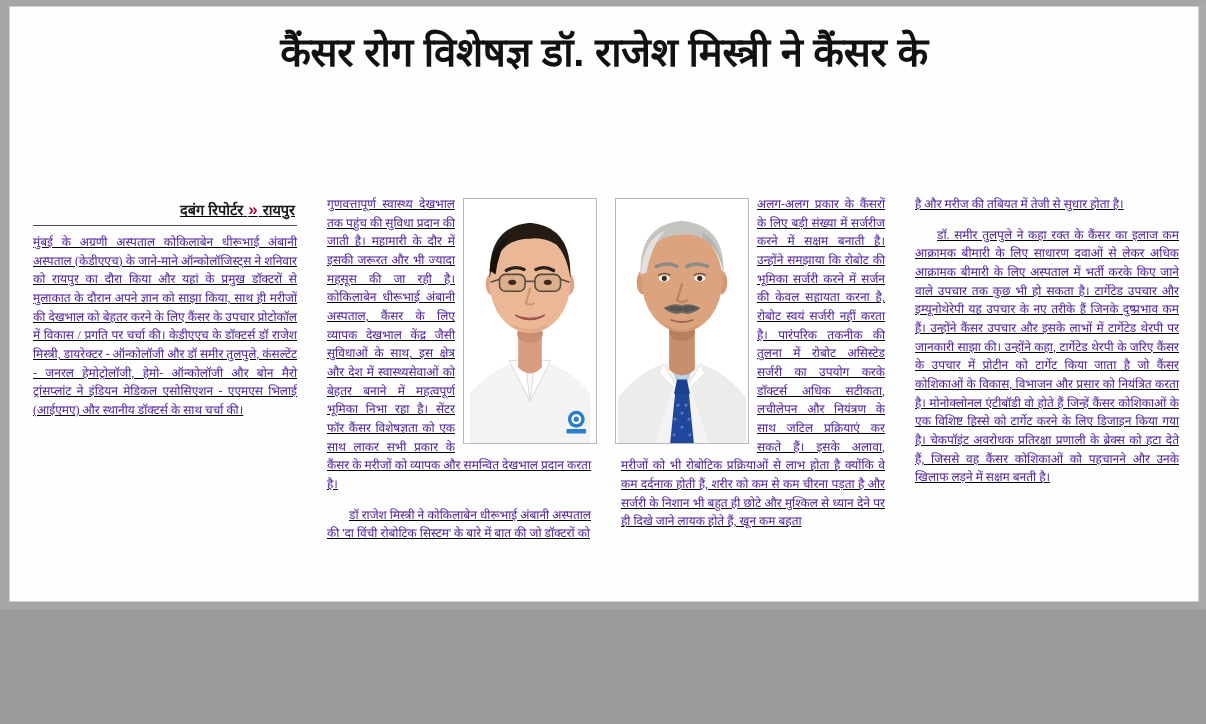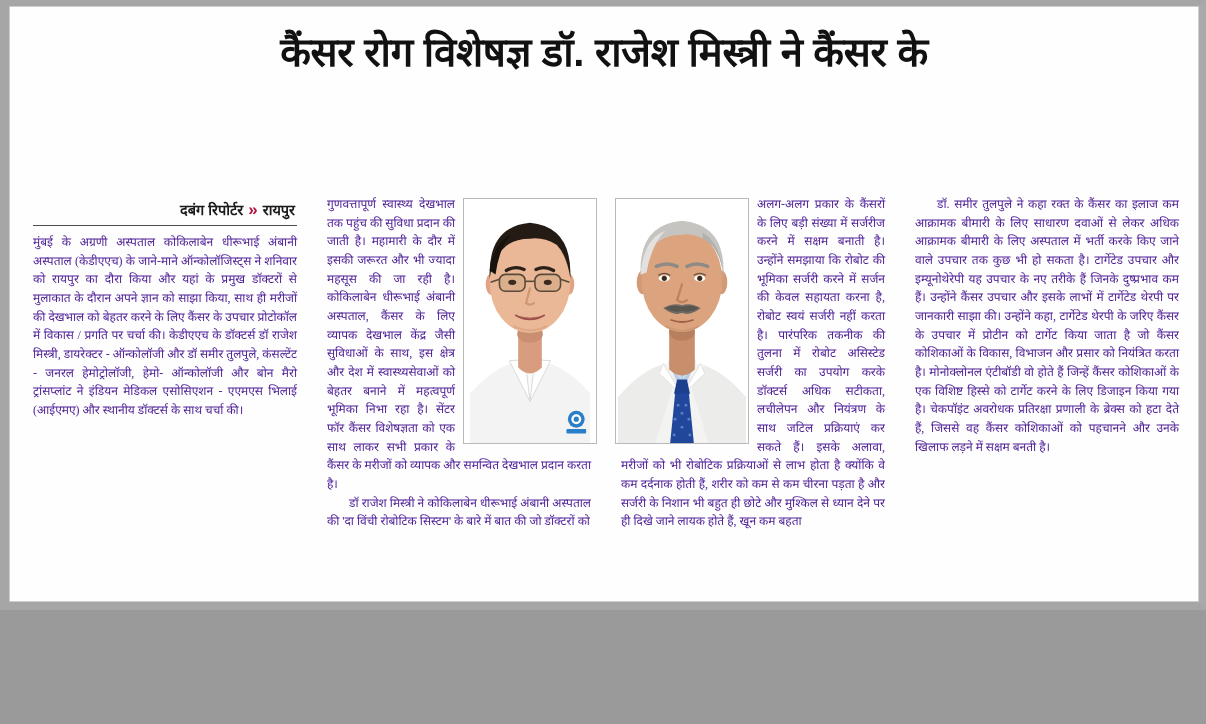--- a/index.html
+++ b/index.html
@@ -55,20 +55,21 @@
 
   
   .cols {
     position: absolute;
     left: 14px;
     right: 10px;
     top: 182px;
     bottom: 2px;
     display: flex;
     gap: 12px;
+    text-decoration: underline;
   }
   .col {
     position: relative;
     width: 25%;
     box-sizing: border-box;
     padding: 0 9px 0 9px;
   }
 
   
   .byline {
@@ -98,21 +99,21 @@
     font-size: 12px;
     line-height: 1.555;
     color: #4c1d95;
     text-align: justify;
     text-justify: inter-word;
     -webkit-hyphens: none;
     hyphens: none;
   }
   .body p { margin: 0; text-indent: 0; }
   .body p.indent { text-indent: 22px; }
-  .body p + p { margin-top: 0; }
+  .body p + p { margin-top: 12px; }
   .col.c1 .body { padding-top: 0; }
   .col.c2 .body,
   .col.c3 .body,
   .col.c4 .body { padding-top: 6px; }
 
   
   .photo {
     width: 134px;
     height: 246px;
     box-sizing: border-box;
@@ -272,19 +273,20 @@
 
               <path d="M50 128 Q67 138 84 128" stroke="#cb9370" stroke-width="2" fill="none" opacity="0.7"></path>
             </svg>
           </div>
           <p>अलग-अलग प्रकार के कैंसरों के लिए बड़ी संख्या में सर्जरीज करने में सक्षम बनाती है। उन्होंने समझाया कि रोबोट की भूमिका सर्जरी करने में सर्जन की केवल सहायता करना है, रोबोट स्वयं सर्जरी नहीं करता है। पारंपरिक तकनीक की तुलना में रोबोट असिस्टेड सर्जरी का उपयोग करके डॉक्टर्स अधिक सटीकता, लचीलेपन और नियंत्रण के साथ जटिल प्रक्रियाएं कर सकते हैं। इसके अलावा, मरीजों को भी रोबोटिक प्रक्रियाओं से लाभ होता है क्योंकि वे कम दर्दनाक होती हैं, शरीर को कम से कम चीरना पड़ता है और सर्जरी के निशान भी बहुत ही छोटे और मुश्किल से ध्यान देने पर ही दिखे जाने लायक होते हैं, खून कम बहता</p>
         </div>
       </div>
 
       <div class="col c4">
         <div class="body">
+          <p>है और मरीज की तबियत में तेजी से सुधार होता है।</p>
           <p class="indent">डॉ. समीर तुलपुले ने कहा रक्त के कैंसर का इलाज कम आक्रामक बीमारी के लिए साधारण दवाओं से लेकर अधिक आक्रामक बीमारी के लिए अस्पताल में भर्ती करके किए जाने वाले उपचार तक कुछ भी हो सकता है। टार्गेटेड उपचार और इम्यूनोथेरेपी यह उपचार के नए तरीके हैं जिनके दुष्प्रभाव कम हैं। उन्होंने कैंसर उपचार और इसके लाभों में टार्गेटेड थेरपी पर जानकारी साझा की। उन्होंने कहा, टार्गेटेड थेरपी के जरिए कैंसर के उपचार में प्रोटीन को टार्गेट किया जाता है जो कैंसर कोशिकाओं के विकास, विभाजन और प्रसार को नियंत्रित करता है। मोनोक्लोनल एंटीबॉडी वो होते हैं जिन्हें कैंसर कोशिकाओं के एक विशिष्ट हिस्से को टार्गेट करने के लिए डिजाइन किया गया है। चेकपॉइंट अवरोधक प्रतिरक्षा प्रणाली के ब्रेक्स को हटा देते हैं, जिससे वह कैंसर कोशिकाओं को पहचानने और उनके खिलाफ लड़ने में सक्षम बनती है।</p>
         </div>
       </div>
 
     </div>
   </div>
 </div>
 
 </body></html>

